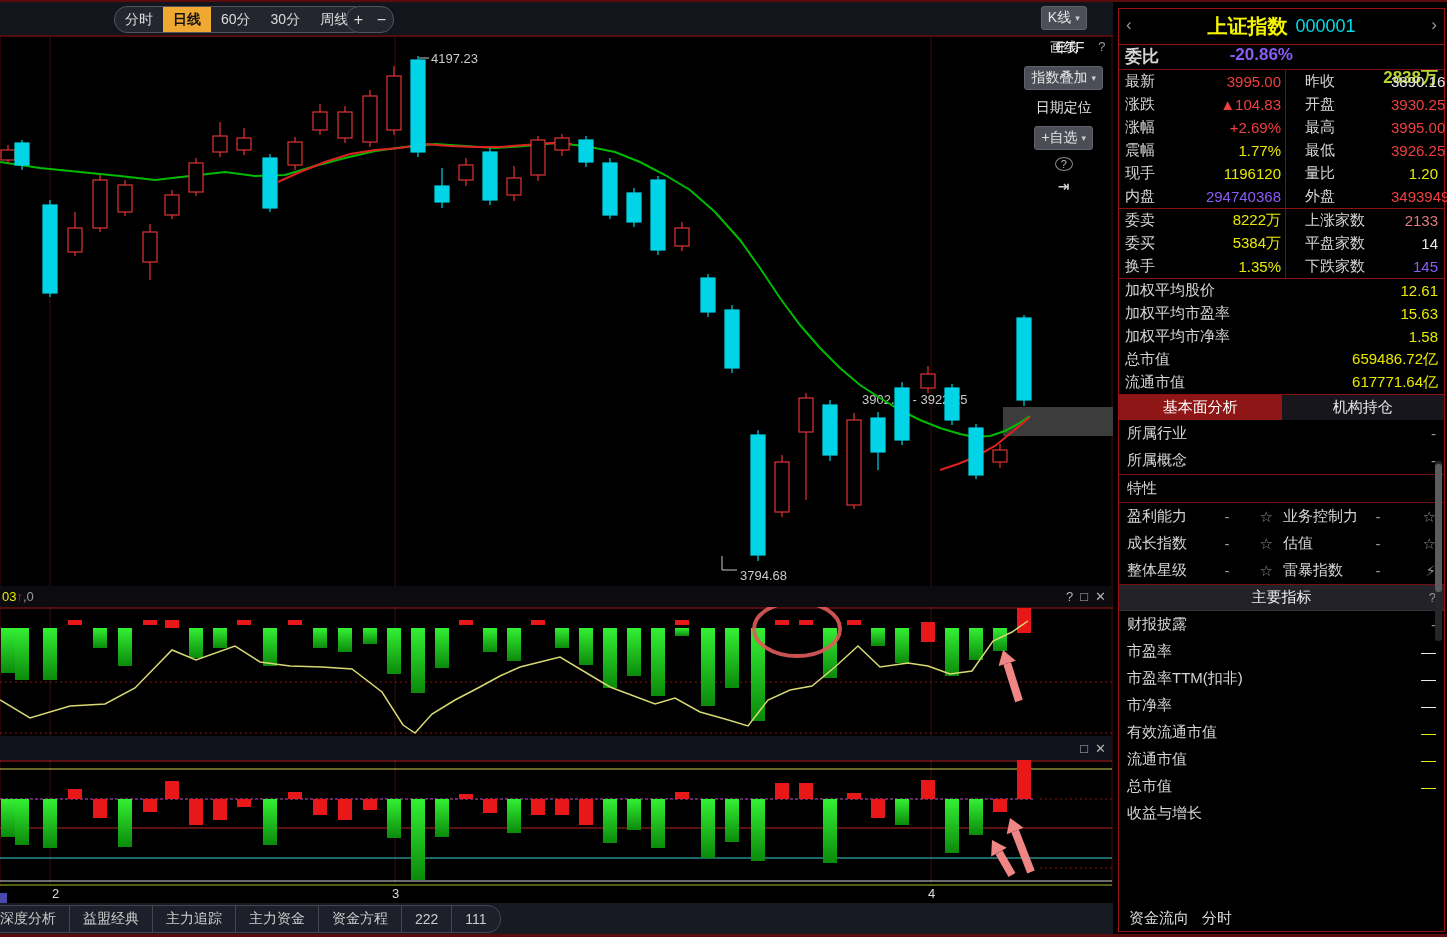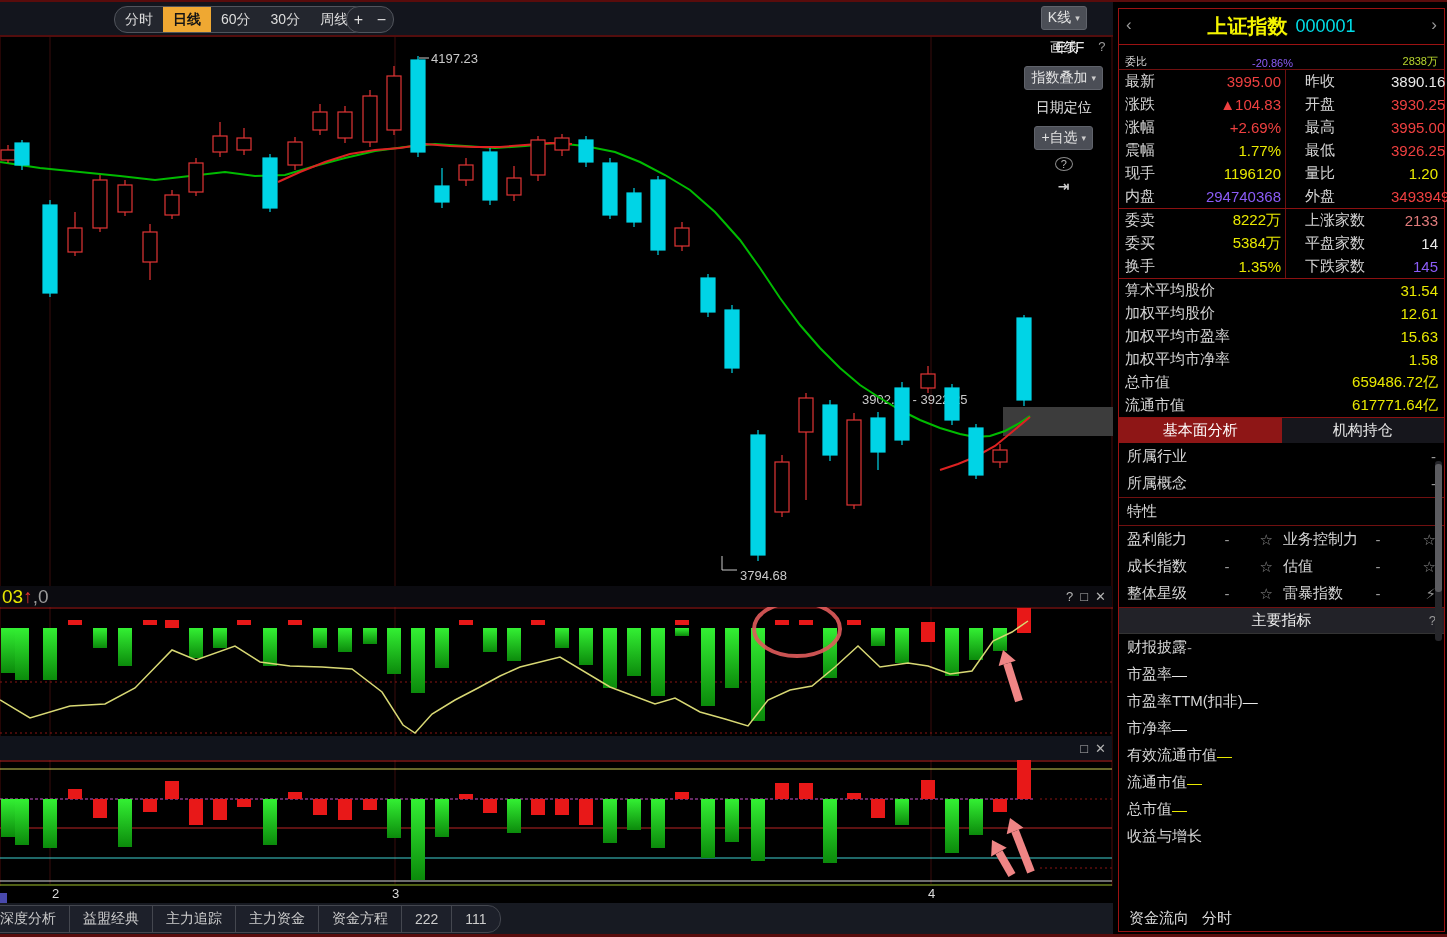--- a/index.html
+++ b/index.html
@@ -21,41 +21,41 @@
   .caret{font-size:9px;color:#ccc;}
   .help-circle{width:16px;height:16px;border:1px solid #8a8a8a;border-radius:50%;color:#b5b5b5;
                font-size:11px;display:flex;align-items:center;justify-content:center;}
   .collapse{color:#cfcfcf;font-size:14px;font-weight:bold;}
   
   #etf-corner{left:1056px;top:38px;position:absolute;color:#e9e9e9;font-size:15px;display:flex;gap:14px;align-items:center;}
   #etf-corner .q{color:#9a9a9a;font-size:13px;}
   .panel-head{position:absolute;left:0;width:1112px;display:flex;align-items:center;justify-content:space-between;}
   #mid-head{top:586px;height:21px;background:#0b0b10;}
   #bot-head{top:736px;height:24px;background:#10131b;}
-  .ph-label{font-size:19px;margin-left:2px;}
+  .ph-label{font-size:13px;margin-left:2px;}
   .ph-label .y{color:#e8e800;} .ph-label .r{color:#e03030;} .ph-label .g{color:#9a9a9a;}
   .ph-icons{display:flex;gap:7px;margin-right:6px;color:#b5b5b5;font-size:13px;}
   .xlab{position:absolute;color:#ddd;font-size:13px;top:886px;}
   #purple-mark{position:absolute;left:0;top:893px;width:7px;height:18px;background:#4949ac;}
   
   #bl-tabs{position:absolute;left:0;top:903px;width:1113px;height:31px;background:#171a22;}
   .bl-group{margin-left:-14px;margin-top:2px;display:inline-flex;border:1px solid #44474f;
             border-radius:0 13px 13px 0;height:26px;overflow:hidden;background:#1d202a;}
   .bl-tab{padding:0 13px;font-size:14px;color:#ccc;display:flex;align-items:center;border-right:1px solid #44474f;}
   .bl-tab:last-child{border-right:none;}
   
   #rpanel{position:absolute;left:1118px;top:8px;width:327px;height:924px;border:1px solid #9b1212;
           background:#000;display:flex;flex-direction:column;box-sizing:border-box;}
   .rp-title{height:35px;display:flex;align-items:center;justify-content:center;position:relative;
             border-bottom:1px solid #9b1212;flex:none;}
   .rp-title .t{color:#f5f500;font-size:20px;font-weight:bold;}
   .rp-title .c{color:#00dde8;font-size:18px;margin-left:8px;}
   .nav{position:absolute;color:#9a9a9a;font-size:17px;top:6px;}
-  .row-weibi{height:24px;display:flex;align-items:flex-end;font-size:11px;border-bottom:1px solid #701010;
-             padding:0 6px;flex:none;}
+  .row-weibi{height:24px;display:flex;align-items:flex-start;font-size:17px;border-bottom:1px solid #701010;
+             padding:0 6px;flex:none;font-weight:bold;}
   .row-weibi .wl{color:#d5d5d5;width:58px;}
   .row-weibi .wv{width:110px;text-align:right;}
   .row-weibi .we{flex:1;text-align:right;}
   .qsec{position:relative;flex:none;}
   .qsec.b{border-bottom:1px solid #8c1111;}
   .qsec::before{content:'';position:absolute;left:166px;top:0;bottom:0;border-left:1px solid #701010;}
   .qrow{height:23px;display:grid;grid-template-columns:50px 106px 24px 86px 1fr;align-items:center;
         font-size:15px;padding:0 6px;}
   .qrow.o{grid-template-columns:50px 106px 24px 96px 1fr;}
   .qrow .l{color:#d5d5d5;} .qrow .v{text-align:right;}
@@ -72,21 +72,21 @@
         font-size:15px;color:#d5d5d5;flex:none;}
   .irow .v{color:#999;}
   .irow.bb{border-bottom:1px solid #701010;}
   .strow{height:27px;display:grid;grid-template-columns:88px 24px 34px 94px 22px 1fr;align-items:center;
          padding:0 8px;font-size:15px;color:#d5d5d5;flex:none;}
   .strow .d{color:#999;text-align:center;} .strow .star{color:#8f8f8f;font-size:15px;text-align:right;}
   .strow.bb{border-bottom:1px solid #701010;}
   .mhead{height:25px;background:#222228;display:flex;align-items:center;justify-content:center;color:#eee;
          font-size:15px;position:relative;flex:none;border-bottom:1px solid #333;}
   .mhead .q{position:absolute;right:8px;color:#999;font-size:13px;}
-  .mrow{height:27px;display:flex;align-items:center;padding:0 8px;
+  .mrow{height:27px;display:flex;justify-content:space-between;align-items:center;padding:0 8px;
         font-size:15px;flex:none;}
   .mrow .l{color:#d5d5d5;}
   .spacer{flex:1;}
   .rtabs{height:25px;display:flex;align-items:center;gap:13px;padding:0 10px;font-size:15px;color:#ddd;flex:none;}
   .rtab{cursor:default;}
   .rtab.active{background:#efa832;color:#151515;padding:1px 7px;border-radius:3px;}
   .sbar{position:absolute;right:2px;top:452px;width:7px;height:180px;background:#26262a;border-radius:3px;}
   .sthumb{position:absolute;top:3px;left:0;width:7px;height:128px;background:#5c5c60;border-radius:3px;}
   .hline{position:absolute;left:0;width:1447px;background:#5a0c0c;}
 </style>
@@ -451,24 +451,20 @@
       <div class="qrow o">
         <span class="l">换手</span>
         <span class="v yellow">1.35%</span>
         <span></span>
         <span class="l">下跌家数</span>
         <span class="v green">145</span>
       </div>
     </div>
   <div class="ssec" id="q-stats">
       <div class="srow">
-        <span class="l">算术平均股价</span>
-        <span class="yellow">31.54</span>
-      </div>
-      <div class="srow">
         <span class="l">加权平均股价</span>
         <span class="yellow">12.61</span>
       </div>
       <div class="srow">
         <span class="l">加权平均市盈率</span>
         <span class="yellow">15.63</span>
       </div>
       <div class="srow">
         <span class="l">加权平均市净率</span>
         <span class="yellow">1.58</span>

